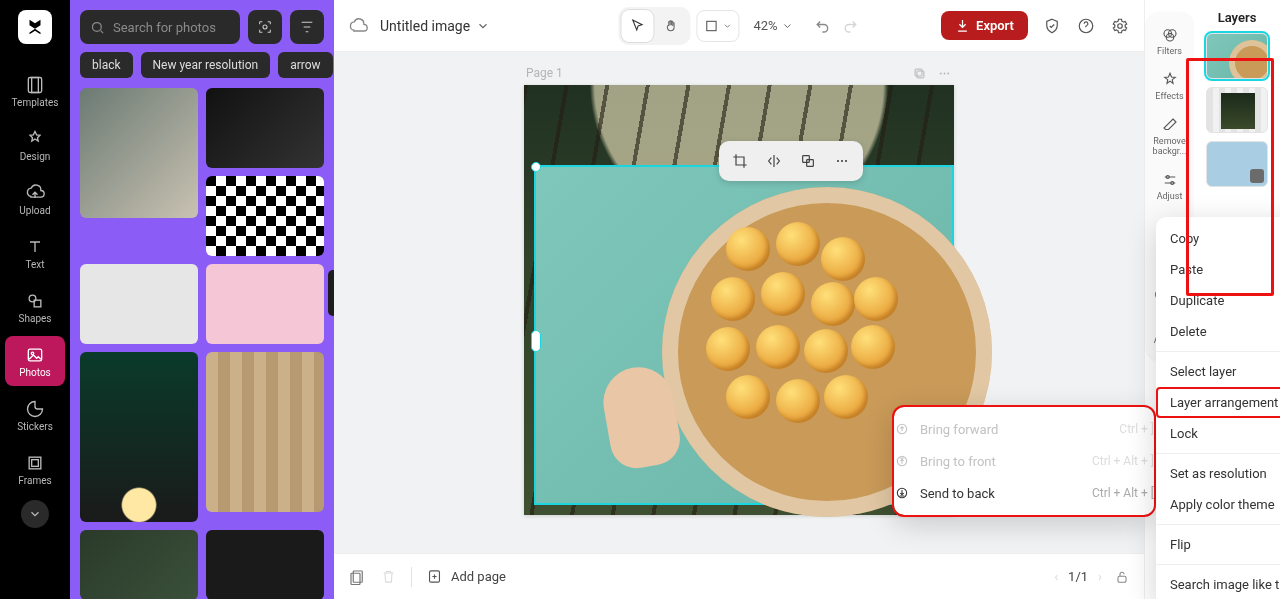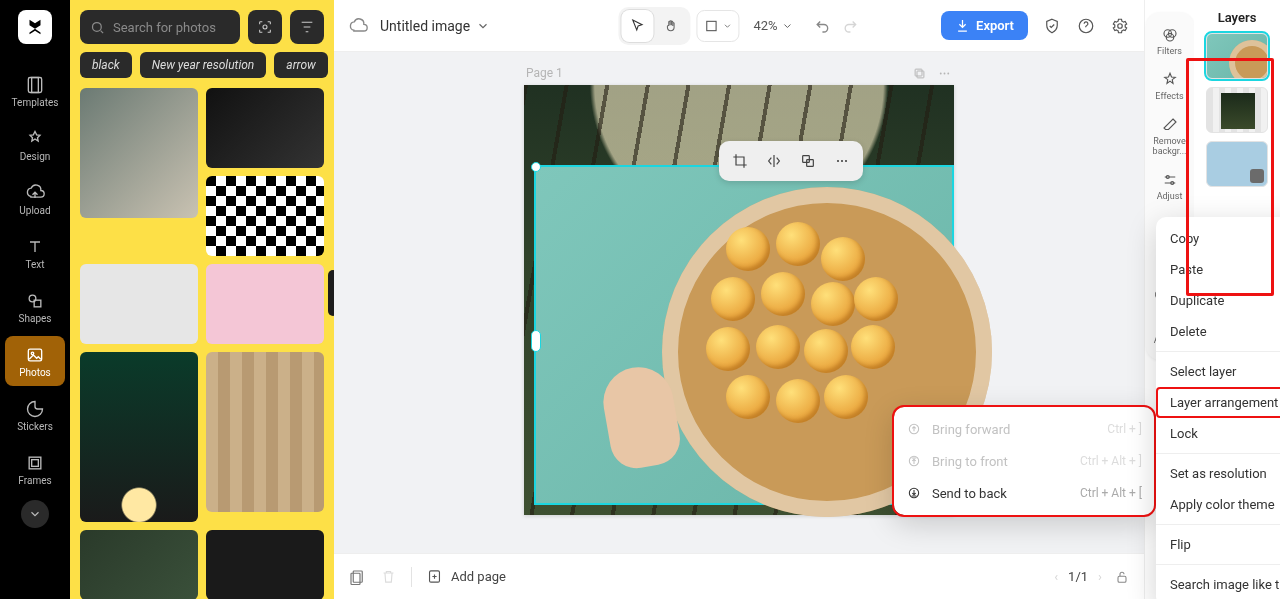--- a/index.html
+++ b/index.html
@@ -5,30 +5,30 @@
 * { margin: 0; padding: 0; box-sizing: border-box; font-family: -apple-system, BlinkMacSystemFont, "Segoe UI", Roboto, sans-serif; }
 html, body { width: 1280px; height: 599px; overflow: hidden; background: #fff; }
 
 .app { display: flex; width: 100%; height: 100%; }
 
 
 .left-rail { width: 70px; background: #000; display: flex; flex-direction: column; align-items: center; padding-top: 10px; color: #b8b8b8; }
 .logo { width: 34px; height: 34px; background: #fff; border-radius: 8px; display:flex; align-items:center; justify-content:center; margin-bottom: 20px; }
 .logo svg { width: 22px; height: 22px; }
 .rail-item { width: 60px; display:flex; flex-direction:column; align-items:center; gap:1px; padding:8px 0; font-size: 10px; cursor:pointer; border-radius:8px; margin: 2px 0;}
-.rail-item.active { background: #a16207; color:#fff; }
+.rail-item.active { background: #be185d; color:#fff; }
 .rail-icon { width:22px; height:22px; display:flex; align-items:center; justify-content:center; }
 .rail-more { margin-top: 4px; width:28px; height:28px; border-radius:50%; background:#2a2a2a; display:flex; align-items:center; justify-content:center; }
 
 
-.side-panel { width: 264px; background: #fde047; display:flex; flex-direction:column; }
+.side-panel { width: 264px; background: #8b5cf6; display:flex; flex-direction:column; }
 .search-row { display:flex; align-items:center; gap:8px; padding: 10px 10px 8px 10px; }
 .search-box { flex:1; height:34px; background:#2a2a2a; border-radius:8px; display:flex; align-items:center; padding:0 10px; color:#8a8a8a; gap:8px; font-size:13px;}
 .sq-btn { width:34px; height:34px; background:#2a2a2a; border-radius:8px; display:flex; align-items:center; justify-content:center; color:#ccc; }
-.chips { display:flex; gap:8px; padding: 0 10px 10px 10px; overflow:hidden;font-style:italic; }
+.chips { display:flex; gap:8px; padding: 0 10px 10px 10px; overflow:hidden; }
 .chip { background:#2a2a2a; color:#ddd; font-size:12px; padding:6px 12px; border-radius:6px; white-space:nowrap; }
 .photo-grid { flex:1; overflow:hidden; padding: 0 10px; display:grid; grid-template-columns: 1fr 1fr; gap:8px; align-content:start; }
 .ph { border-radius:6px; background:#333; background-size:cover; background-position:center; }
 .ph1 { height:130px; background: linear-gradient(135deg,#6b7a73,#c9c2b2); }
 .ph2 { height:80px; background: linear-gradient(135deg,#111,#333); }
 .ph3 { height:80px; background: repeating-conic-gradient(#000 0 25%, #fff 0 50%) 0/20px 20px; }
 .ph4 { height:80px; background:#e6e6e6; }
 .ph5 { height:80px; background:#f4c6d6; }
 .ph6 { height:170px; background: radial-gradient(circle at 50% 90%, #ffe8a3 0 10%, transparent 11%), linear-gradient(180deg,#0a3b2a,#1a1a1a); }
 .ph7 { height:160px; background: repeating-linear-gradient(90deg,#cbb089 0 12px,#b89a72 12px 24px); }
@@ -42,21 +42,21 @@
 .topbar { height:52px; display:flex; align-items:center; padding:0 14px; gap:12px; border-bottom:1px solid #eee; }
 .cloud-icn { color:#888; }
 .doc-title { font-size:14px; color:#333; display:flex; align-items:center; gap:6px; }
 .center-tools { position:absolute; left:50%; transform:translateX(-50%); display:flex; align-items:center; gap:6px; }
 .tool-group { display:flex; align-items:center; background:#f3f3f3; border-radius:10px; padding:3px; gap:2px;}
 .tool-btn { width:32px; height:32px; display:flex; align-items:center; justify-content:center; border-radius:8px; color:#555; }
 .tool-btn.active { background:#fff; box-shadow:0 0 0 1px #ddd; }
 .zoom { display:flex; align-items:center; gap:4px; margin-left:8px; color:#555; font-size:13px;}
 .undo-redo { display:flex; gap:10px; margin-left:14px; color:#888;}
 .tb-right { margin-left:auto; display:flex; align-items:center; gap:14px; }
-.export-btn { background:#3b82f6; color:#fff; font-weight:600; font-size:13px; padding:7px 14px; border-radius:8px; display:flex; align-items:center; gap:6px;}
+.export-btn { background:#b91c1c; color:#fff; font-weight:600; font-size:13px; padding:7px 14px; border-radius:8px; display:flex; align-items:center; gap:6px;}
 .tb-icn { color:#555; width:20px; height:20px; display:flex; align-items:center; justify-content:center;}
 
 
 .canvas-wrap { flex:1; background:#f1f2f4; position:relative; display:flex; flex-direction:column; }
 .page-label-row { display:flex; align-items:flex-start; justify-content:space-between; width:430px; margin: 14px auto 4px; padding:0 2px;}
 .page-label { color:#b5b5b5; font-size:12px; }
 .page-opts { display:flex; gap:10px; color:#b5b5b5; }
 .canvas { width:430px; height:430px; margin:0 auto; position:relative; background:#8fc7be; box-shadow:0 1px 4px rgba(0,0,0,.15); }
 .tree-layer { position:absolute; inset:0; background: radial-gradient(circle at 50% 0%, rgba(255,240,200,.6) 0 30%, transparent 31%), linear-gradient(180deg,#1b2a1a,#2b3b22 40%,#3a4a2a); opacity:.95;}
 .tree-bars { position:absolute; inset:0; background: repeating-linear-gradient(100deg, rgba(30,20,10,.6) 0 4px, transparent 4px 40px); }
@@ -92,21 +92,21 @@
 .lt3 .lk { position:absolute; right:3px; bottom:3px; width:14px; height:14px; background:#6b6b6b; border-radius:3px;}
 
 
 .ctx { position:absolute; top:165px; left:822px; width:240px; background:#fff; border-radius:10px; box-shadow:0 8px 30px rgba(0,0,0,.18); padding:6px 0; font-size:13px; color:#333; z-index:60;}
 .ctx .row { display:flex; align-items:center; justify-content:space-between; padding:8px 14px; cursor:pointer;}
 .ctx .sep { height:1px; background:#eee; margin:4px 0;}
 .ctx .row.outlined { outline:2px solid #e11; outline-offset:-2px; border-radius:4px;}
 
 
 .submenu { position:absolute; top:355px; left:560px; width:260px; background:#fff; border-radius:10px; box-shadow:0 8px 30px rgba(0,0,0,.18); padding:6px 0; font-size:13px; color:#333; z-index:55; outline:2px solid #e11;}
-.submenu .row { display:flex; align-items:center; justify-content:space-between; padding:8px 12px;}
+.submenu .row { display:flex; align-items:center; justify-content:space-between; padding:8px 0;}
 .submenu .row.dis { color:#c2c2c2;}
 .submenu .lead { display:flex; align-items:center; gap:10px;}
 .submenu .icn { width:16px; height:16px; display:flex; align-items:center; justify-content:center;}
 .submenu .kbd { color:#aaa; font-size:12px;}
 .submenu .row.dis .kbd { color:#dcdcdc;}
 
 
 .bottom { height:46px; border-top:1px solid #eee; background:#fff; display:flex; align-items:center; padding:0 14px; gap:14px; color:#666; font-size:13px;}
 .bottom .sp { width:1px; height:20px; background:#e3e3e3;}
 .bottom .addpg { display:flex; align-items:center; gap:8px; color:#444;}

